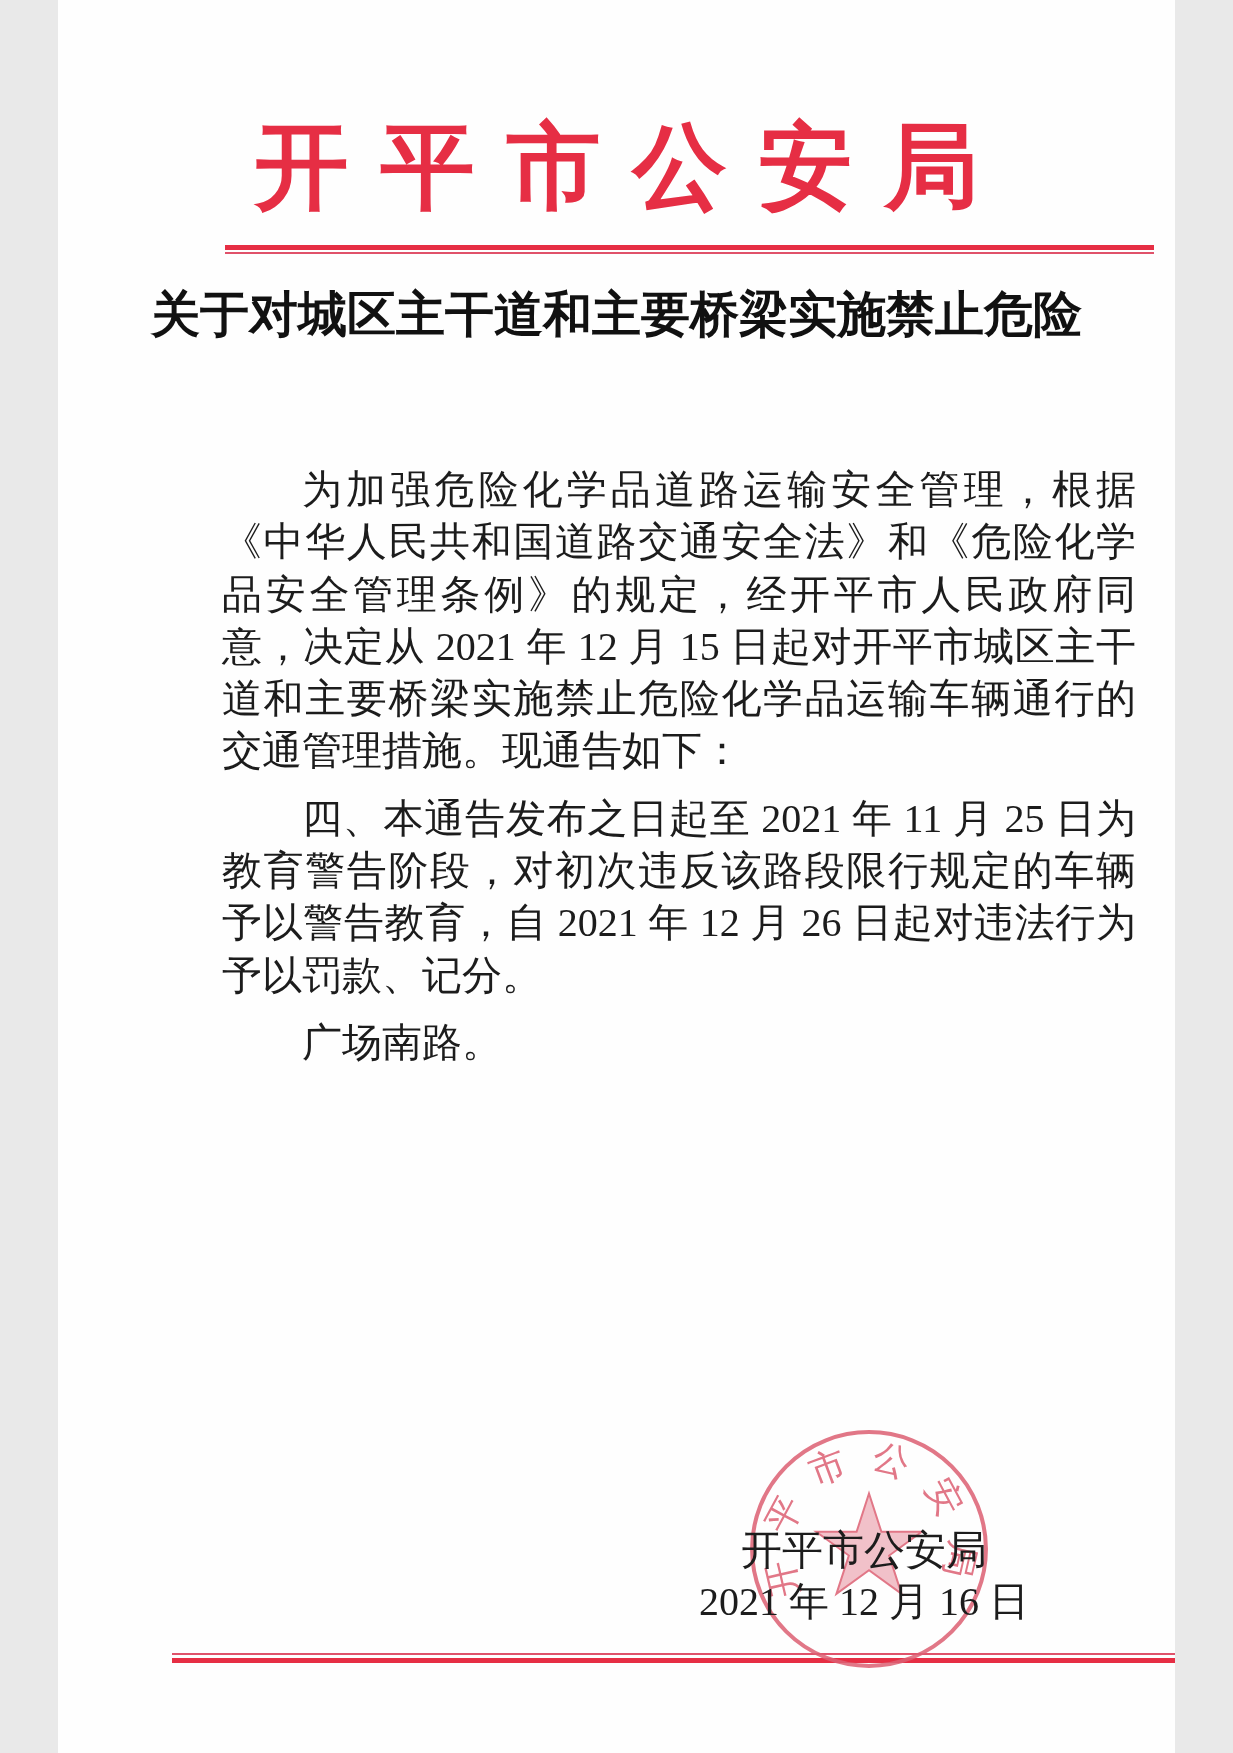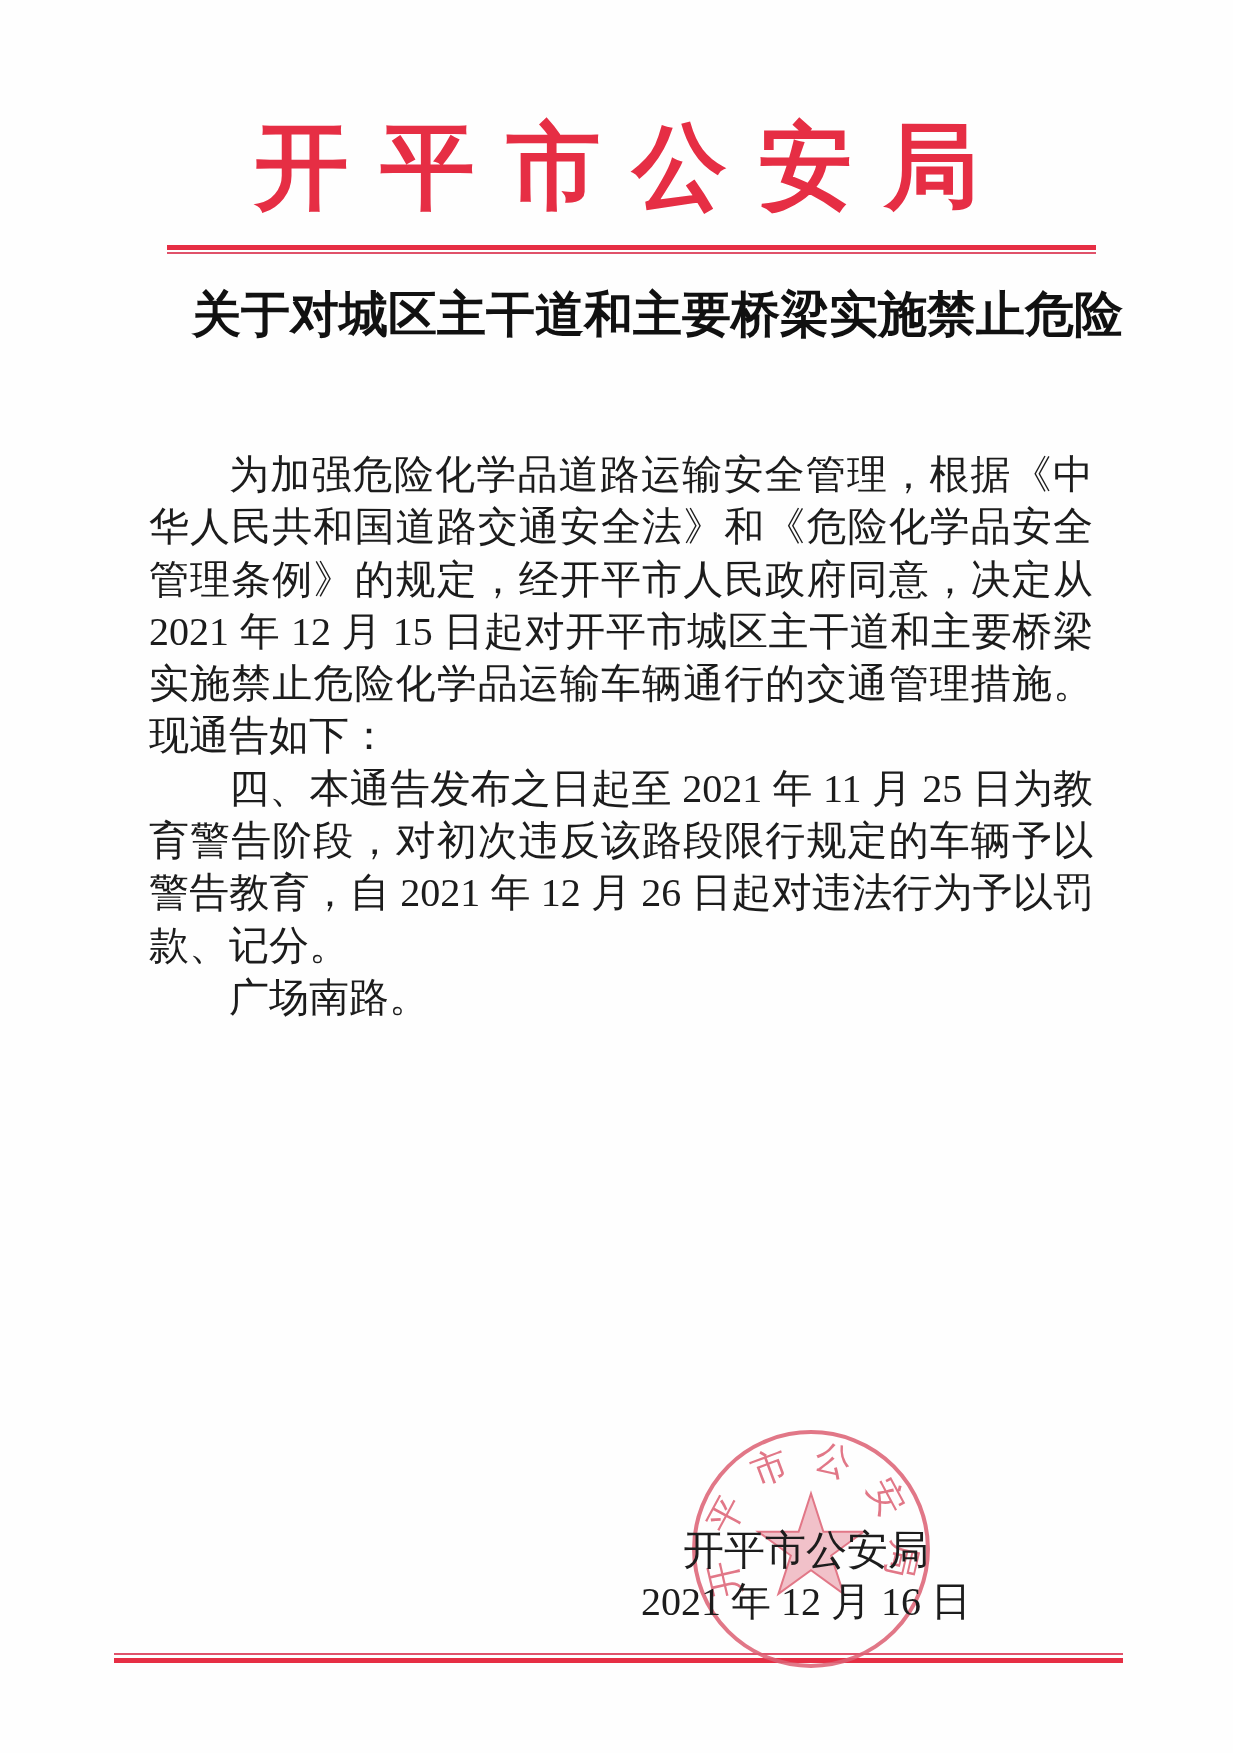--- a/index.html
+++ b/index.html
@@ -1,18 +1,18 @@
 <!DOCTYPE html>
 <html><head>
 <meta charset="utf-8">
 <style>
   html,body{margin:0;padding:0;background:#e9e9e9;}
   .page{
     position:relative;
-    width:1233px;height:1753px;
+    width:1117px;height:1753px;
     margin:0 auto;
     background:#fefefe;
     font-family:"Liberation Serif","DejaVu Serif",serif;
     color:#1c1c1c;
     overflow:hidden;
   }
   .org-header{
     position:absolute;top:104px;left:0;width:100%;
     text-align:center;
     font-size:94px;
@@ -26,30 +26,29 @@
   .rule-top .thick{height:5px;background:#e62e44;}
   .rule-top .gap{height:2px;}
   .rule-top .thin{height:2px;background:#e0526a;}
   .doc-title{
     position:absolute;top:283px;left:0;width:100%;
     text-align:center;
     font-size:49px;
     font-weight:bold;
     line-height:63px;
     color:#111;
-    padding-left:41px;
   }
   .doc-body{
     position:absolute;top:449px;left:149px;width:944px;
     font-size:40px;
     line-height:52.3px;
     text-align:justify;
     z-index:2;
   }
-  .doc-body p{margin:0;text-indent:80px;}
+  .doc-body p{margin:15px;text-indent:80px;}
   .sig-block{
     position:absolute;left:600px;top:1524px;width:412px;
     text-align:center;z-index:2;
   }
   .sig-name{font-size:41px;line-height:52px;}
   .sig-date{font-size:40px;line-height:52px;}
   .seal{
     position:absolute;left:688px;top:1426px;width:246px;height:246px;
     z-index:1;opacity:0.85;
   }

